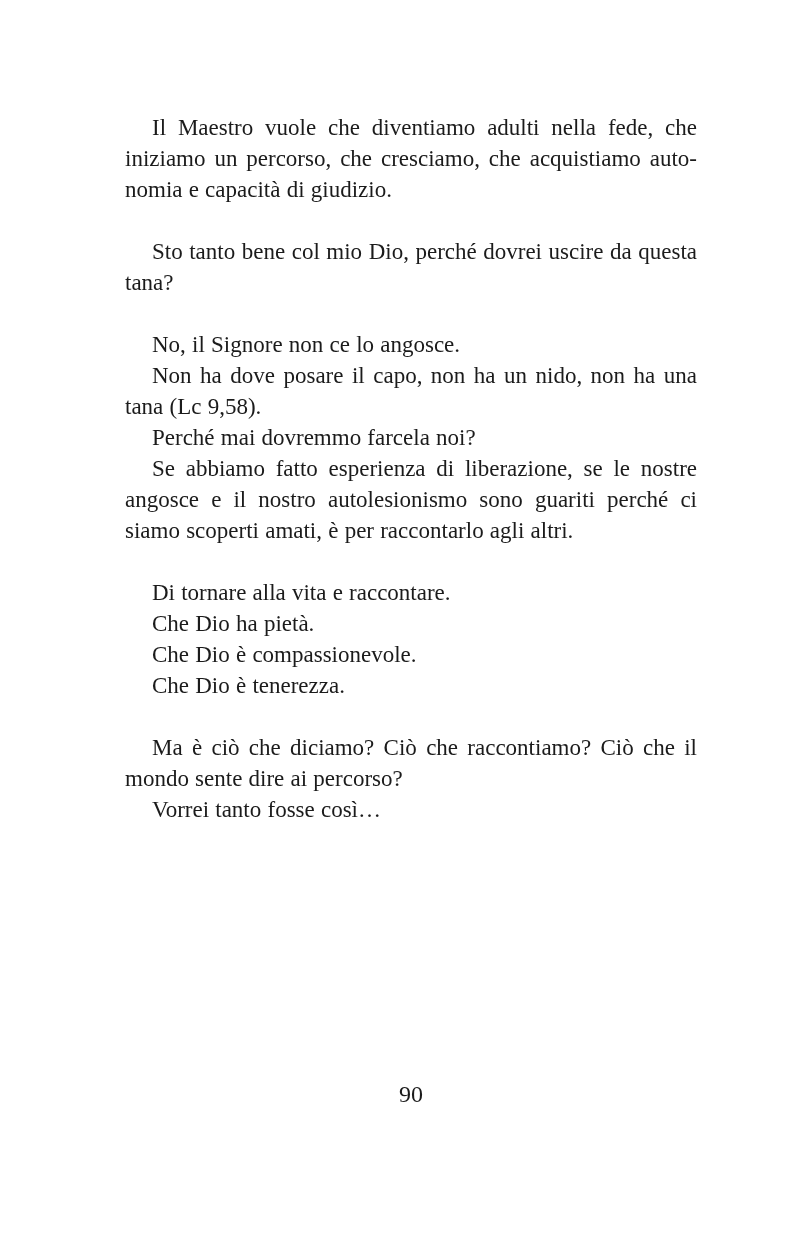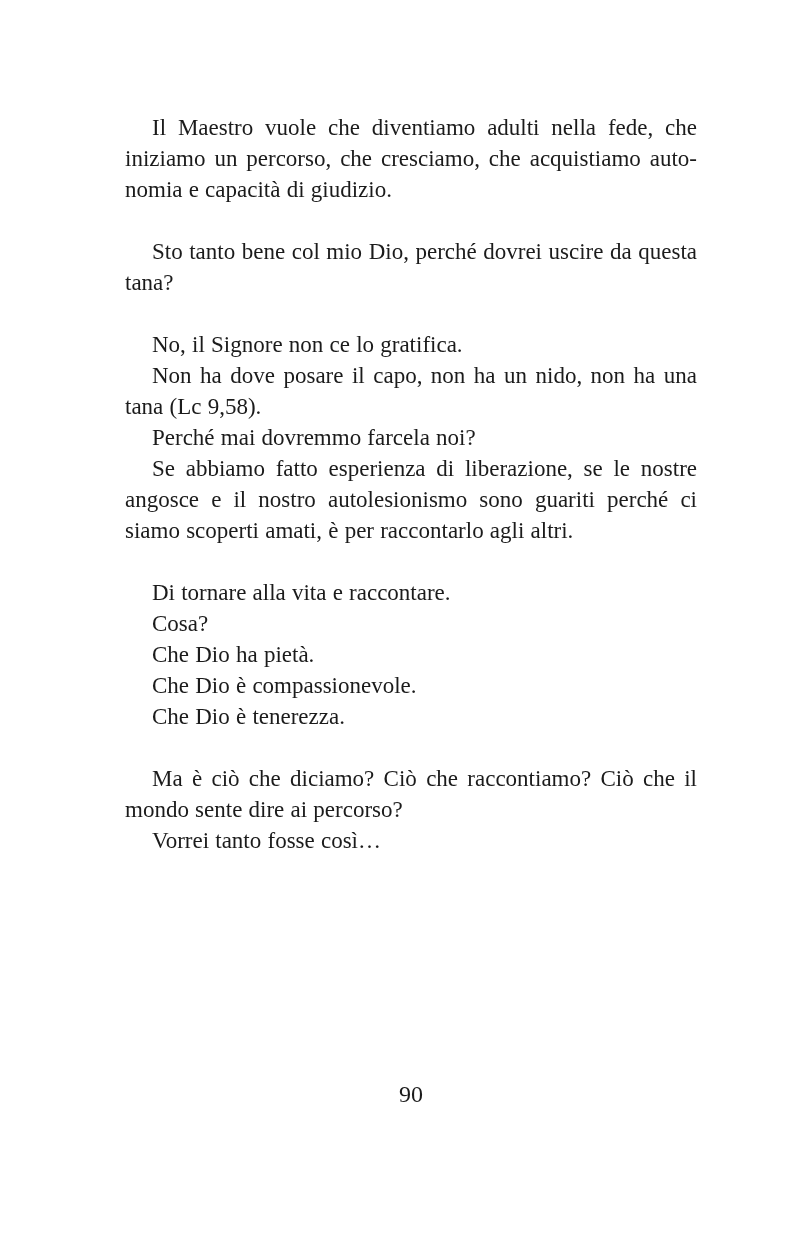--- a/index.html
+++ b/index.html
@@ -53,28 +53,27 @@
 <body>
 
 <div class="text-column" id="text-column">
     <div class="text-block">
       <p>Il Maestro vuole che diventiamo adulti nella fede, che iniziamo un percorso, che cresciamo, che acquistiamo auto­nomia e capacità di giudizio.</p>
     </div>
     <div class="text-block">
       <p>Sto tanto bene col mio Dio, perché dovrei uscire da que­sta tana?</p>
     </div>
     <div class="text-block">
-      <p>No, il Signore non ce lo gratifica.</p>
+      <p>No, il Signore non ce lo angosce.</p>
       <p>Non ha dove posare il capo, non ha un nido, non ha una tana (Lc 9,58).</p>
       <p>Perché mai dovremmo farcela noi?</p>
       <p>Se abbiamo fatto esperienza di liberazione, se le nostre angosce e il nostro autolesionismo sono guariti perché ci siamo scoperti amati, è per raccontarlo agli altri.</p>
     </div>
     <div class="text-block">
       <p>Di tornare alla vita e raccontare.</p>
-      <p>Cosa?</p>
       <p>Che Dio ha pietà.</p>
       <p>Che Dio è compassionevole.</p>
       <p>Che Dio è tenerezza.</p>
     </div>
     <div class="text-block">
       <p>Ma è ciò che diciamo? Ciò che raccontiamo? Ciò che il mondo sente dire ai percorso?</p>
       <p>Vorrei tanto fosse così…</p>
     </div>
   </div>
 

